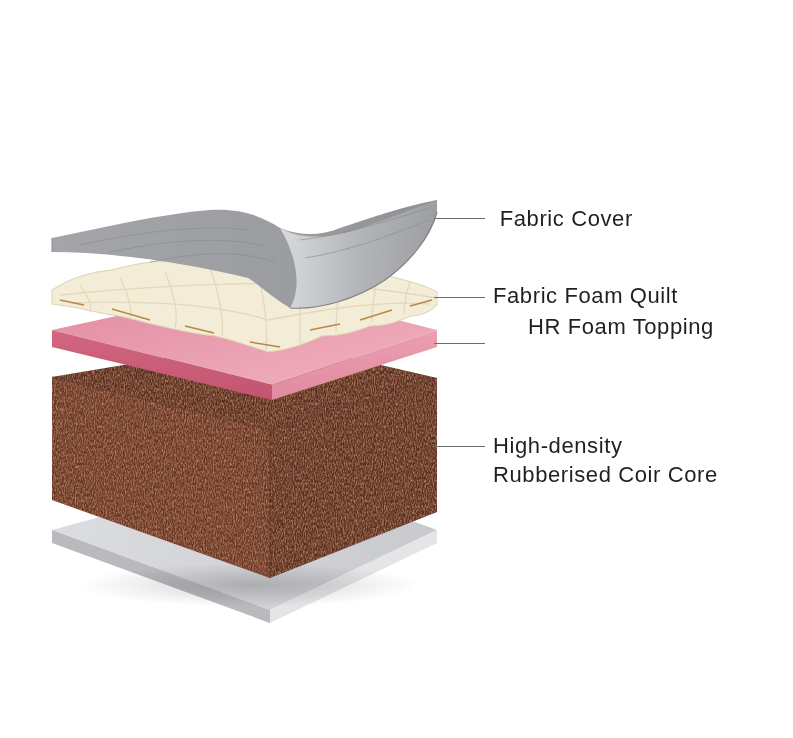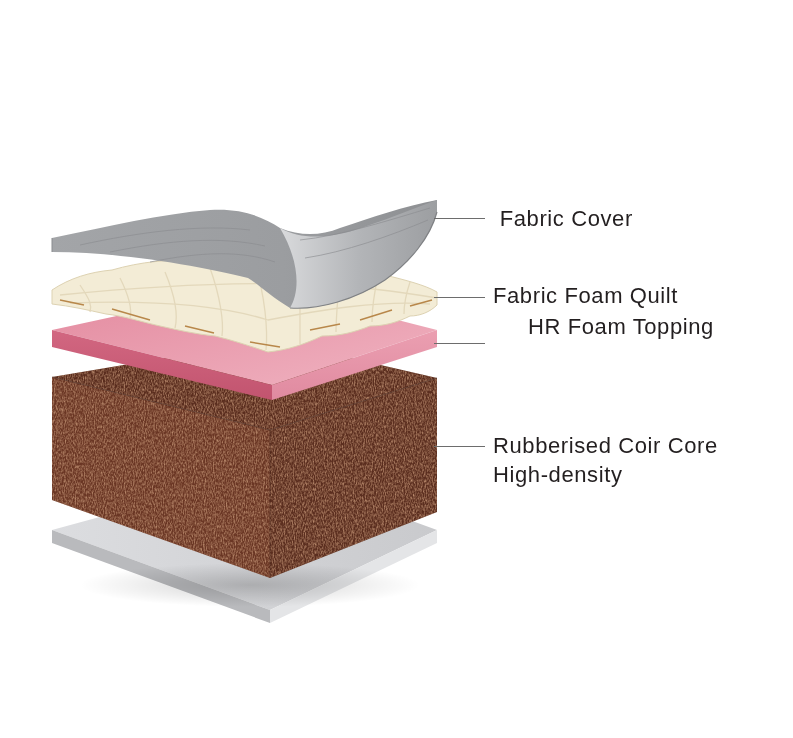--- a/index.html
+++ b/index.html
@@ -129,15 +129,15 @@
 <div class="label" style="left:493px;top:204px;">
   <div style="white-space:pre;"> Fabric Cover</div>
 </div>
 <div class="label" style="left:493px;top:281px;">
   <div>Fabric Foam Quilt</div>
 </div>
 <div class="label" style="left:493px;top:312px;margin-left:35px;">
   <div>HR Foam Topping</div>
 </div>
 <div class="label" style="left:493px;top:431px;">
+  <div>High-density</div>
   <div>Rubberised Coir Core</div>
-  <div>High-density</div>
 </div>
 
 </body></html>

